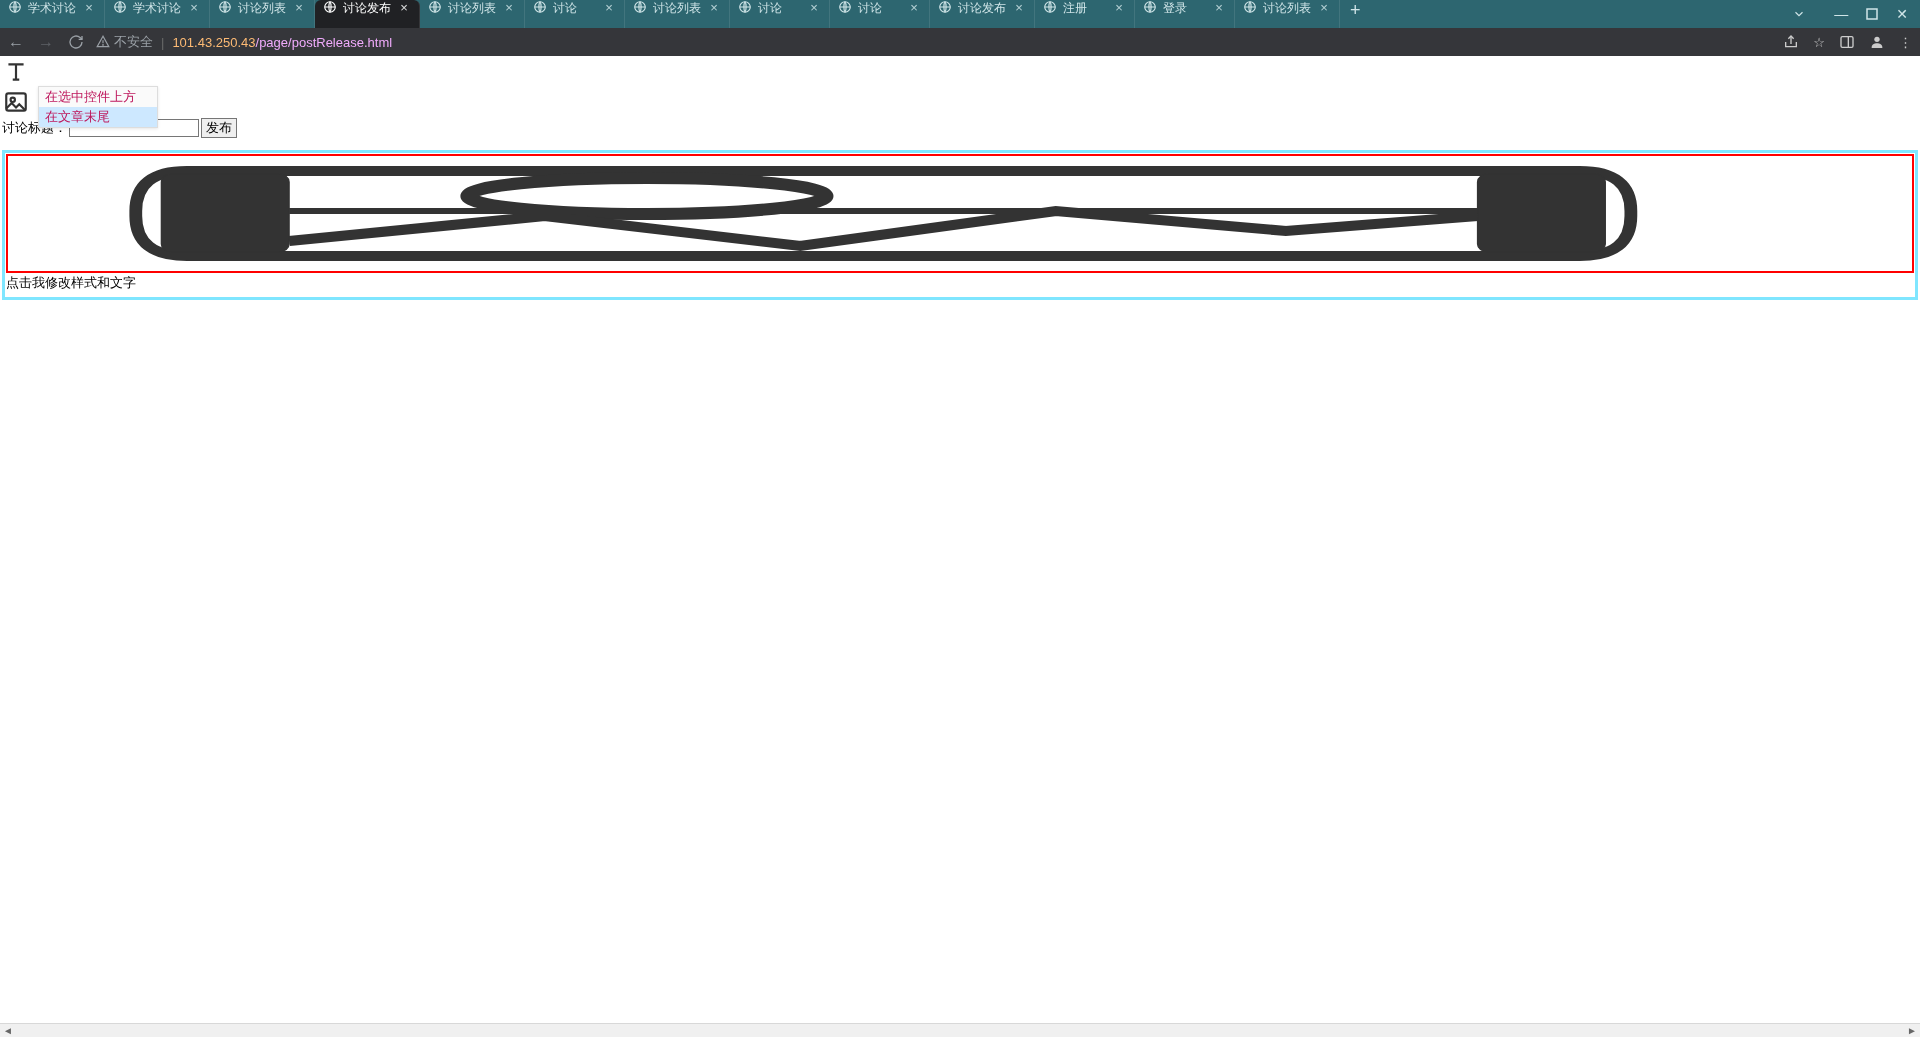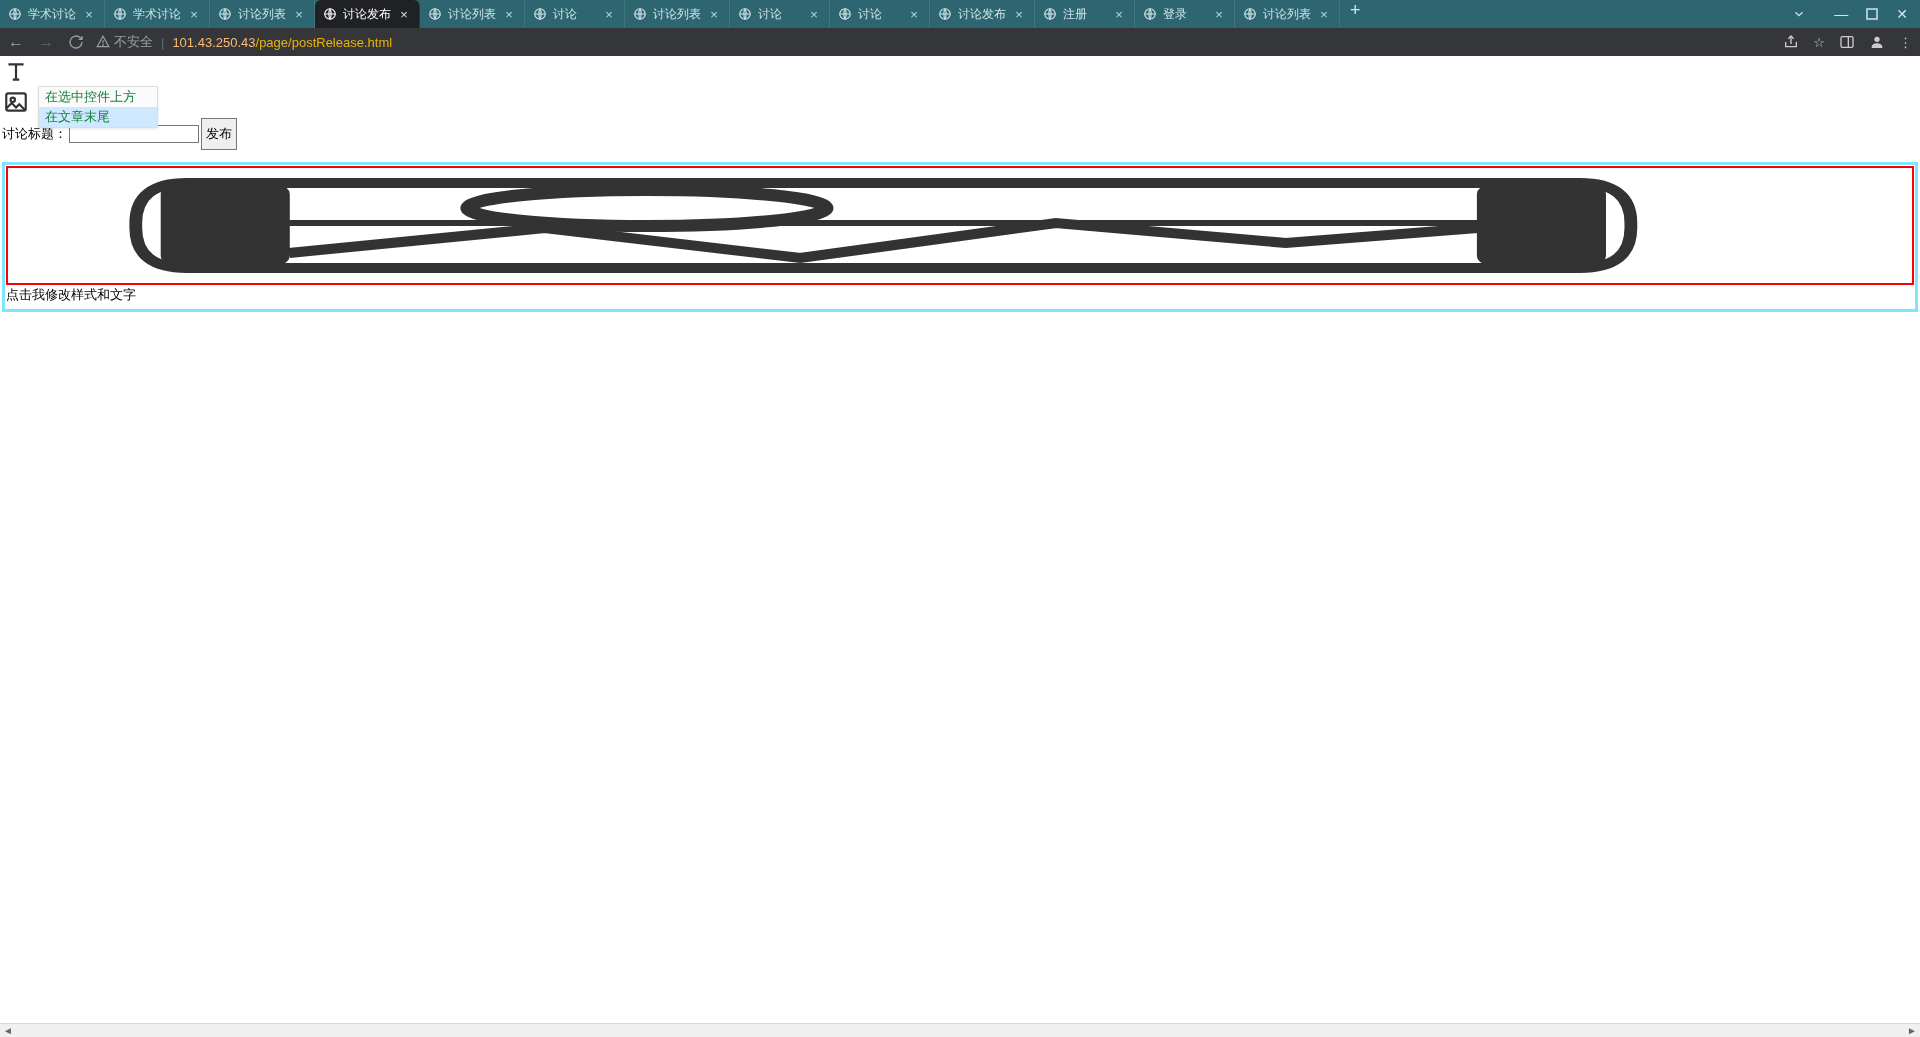--- a/index.html
+++ b/index.html
@@ -1,60 +1,60 @@
 <!DOCTYPE html>
 <html><head>
   <meta charset="utf-8">
   <style>
     * { margin: 0; padding: 0; box-sizing: border-box; }
     body { font-family: "Microsoft YaHei", Arial, sans-serif; font-size: 13px; background: #fff; overflow: hidden; }
     
     
     .browser-chrome { background: #2d6670; display: flex; align-items: center; height: 28px; }
     .tabs { display: flex; flex: 1; overflow: hidden; }
-    .tab { display: flex; align-items: center; padding: 0 8px; height: 28px; min-width: 100px; color: #d0e5e8; font-size: 12px; gap: 6px; border-right: 1px solid rgba(255,255,255,0.1); cursor: pointer; }
+    .tab { display: flex; align-items: flex-start; padding: 0 8px; height: 28px; min-width: 100px; color: #d0e5e8; font-size: 12px; gap: 6px; border-right: 1px solid rgba(255,255,255,0.1); cursor: pointer; }
     .tab.active { background: #202124; color: #fff; border-radius: 6px 6px 0 0; }
     .tab-icon { width: 14px; height: 14px; display: inline-flex; align-items: center; justify-content: center; }
     .tab-icon svg { width: 14px; height: 14px; }
     .tab-title { flex: 1; white-space: nowrap; overflow: hidden; text-overflow: ellipsis; }
     .tab-close { width: 14px; height: 14px; display: flex; align-items: center; justify-content: center; font-size: 13px; opacity: 0.85; }
     .new-tab { color: #d0e5e8; padding: 0 10px; font-size: 18px; cursor: pointer; }
     .window-controls { display: flex; align-items: center; gap: 18px; padding: 0 12px; color: #d0e5e8; }
     .window-controls span { cursor: pointer; font-size: 14px; display: inline-flex; }
     .chevron-down { margin-right: 10px; }
     
     
     .addr-bar { background: #35363a; height: 28px; display: flex; align-items: center; padding: 0 8px; gap: 12px; }
     .nav-btns { display: flex; gap: 14px; color: #9aa0a6; align-items: center; }
     .nav-btns span { cursor: pointer; font-size: 16px; display: inline-flex; }
     .url-box { flex: 1; display: flex; align-items: center; gap: 8px; color: #ccc; font-size: 13px; }
     .insecure { display: flex; align-items: center; gap: 4px; color: #9aa0a6; justify-content: space-between; }
     .insecure svg { width: 14px; height: 14px; }
     .url-divider { color: #6a6a6a; }
     .url-host { color: #fdba74; }
-    .url-path { color: #eab308; }
+    .url-path { color: #f0abfc; }
     .right-icons { display: flex; gap: 14px; color: #ccc; align-items: center; }
     .right-icons span { cursor: pointer; display: inline-flex; }
     
     
     .page { background: #fff; position: relative; height: calc(100vh - 56px - 14px); overflow: auto; }
     
     .toolbar-row { display: flex; align-items: flex-start; padding: 2px 2px 0 2px; }
     .icon-col { display: flex; flex-direction: column; gap: 2px; }
     .tool-icon { width: 28px; height: 28px; display: flex; align-items: center; justify-content: center; cursor: pointer; }
     .tool-icon svg { width: 26px; height: 26px; stroke: #333; }
     
     .dropdown-col { margin-left: 8px; margin-top: 28px; position: relative; }
-    .dropdown-box { background: #fafafa; border: 1px solid #ddd; font-size: 13px; color: #15803d; position: absolute; top: 0; left: 0; min-width: 120px; z-index: 10; box-shadow: 0 1px 3px rgba(0,0,0,0.1); }
+    .dropdown-box { background: #fafafa; border: 1px solid #ddd; font-size: 13px; color: #be185d; position: absolute; top: 0; left: 0; min-width: 120px; z-index: 10; box-shadow: 0 1px 3px rgba(0,0,0,0.1); }
     .dropdown-item { padding: 1px 6px; cursor: pointer; white-space: nowrap; }
     .dropdown-item.hover { background: #cde8ff; }
     
     .title-row { display: flex; align-items: center; gap: 2px; padding: 2px 2px 2px 2px; font-size: 13px; }
     .title-row input[type=text] { height: 18px; width: 130px; border: 1px solid #767676; padding: 0 2px; }
-    .publish-btn { border: 1px solid #767676; background: #efefef; padding: 0 4px; font-size: 13px; cursor: pointer; height: 32px; }
+    .publish-btn { border: 1px solid #767676; background: #efefef; padding: 0 4px; font-size: 13px; cursor: pointer; height: 20px; }
     
     .editor-area { margin: 10px 2px 0 2px; }
     .outer-block { border: 3px solid #7fe6ff; padding: 1px; }
     .image-block { border: 2px solid #ff0000; width: 100%; cursor: pointer; }
     .image-block svg { display: block; width: 100%; height: 115px; }
     .text-block { font-size: 13px; padding: 1px 0 4px 0; cursor: pointer; }
     
     
     .hscroll { position: fixed; bottom: 0; left: 0; right: 0; height: 14px; background: #f0f0f0; border-top: 1px solid #d8d8d8; display: flex; align-items: center; }
     .hscroll-arrow { width: 16px; height: 14px; display: flex; align-items: center; justify-content: center; color: #666; font-size: 10px; cursor: pointer; }

